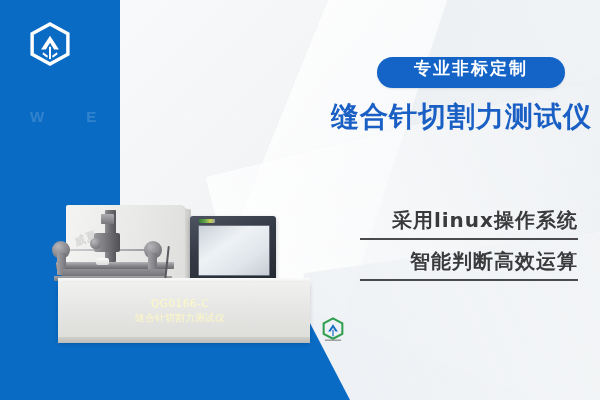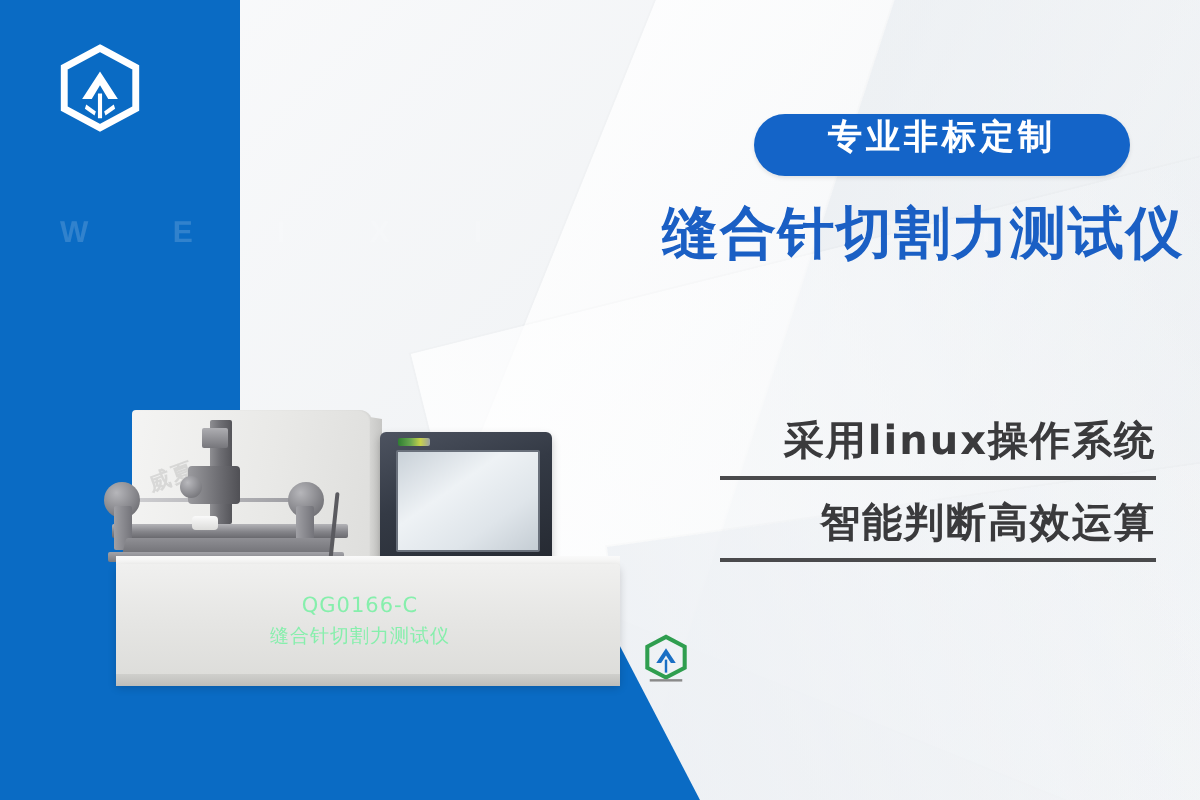--- a/index.html
+++ b/index.html
@@ -169,21 +169,21 @@
     position:absolute;left:14px;top:82px;width:252px;height:7px;
     background:linear-gradient(180deg,#fafafa,#ececea);
   }
   .m-base-shadow{
     position:absolute;left:14px;top:141px;width:252px;height:6px;
     background:linear-gradient(180deg,#cfcfcc,#bdbdba);
   }
 
   .m-label{
     position:absolute;left:56px;top:101px;width:160px;
-    text-align:center;color:#86efac;
+    text-align:center;color:#fef9c3;
     font-family:"DejaVu Sans","Liberation Sans",sans-serif;
   }
   .m-label .l1{display:block;font-size:10.5px;letter-spacing:.5px;}
   .m-label .l2{display:block;font-size:9.5px;margin-top:3px;letter-spacing:.5px;}
 
   .m-basemark{
     position:absolute;left:276px;top:120px;width:26px;height:26px;
   }
 
   

